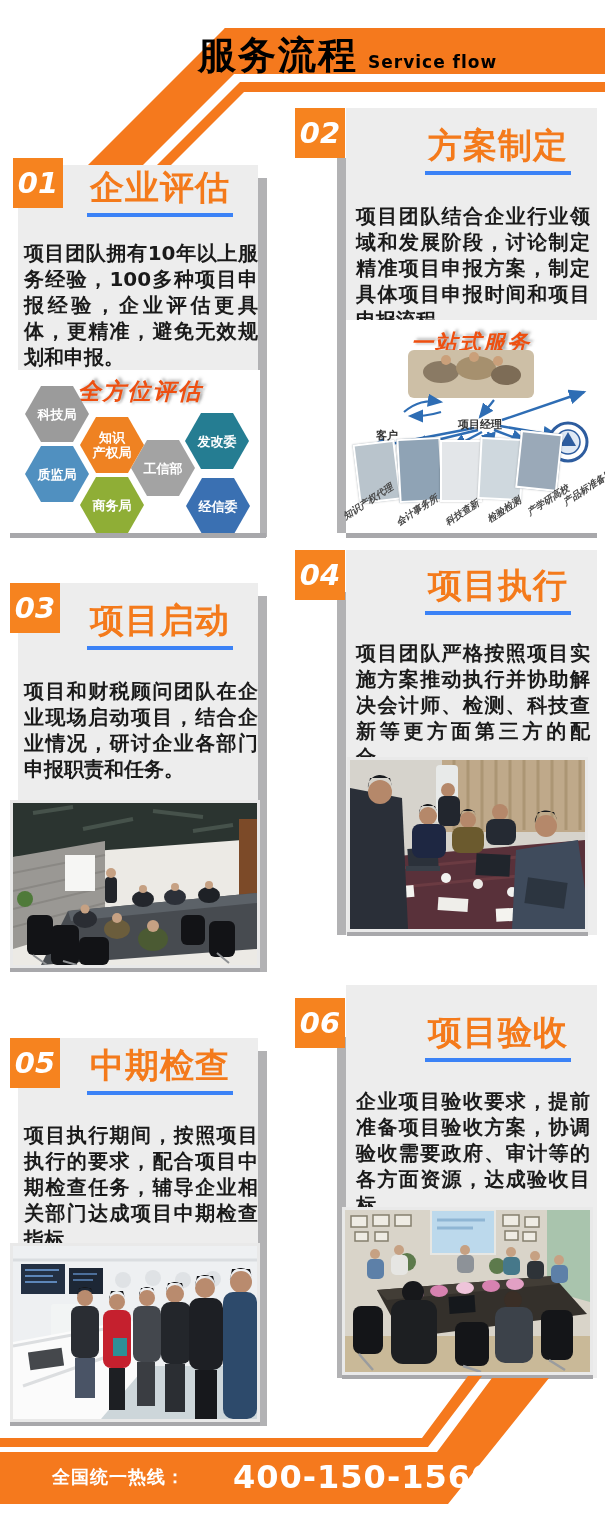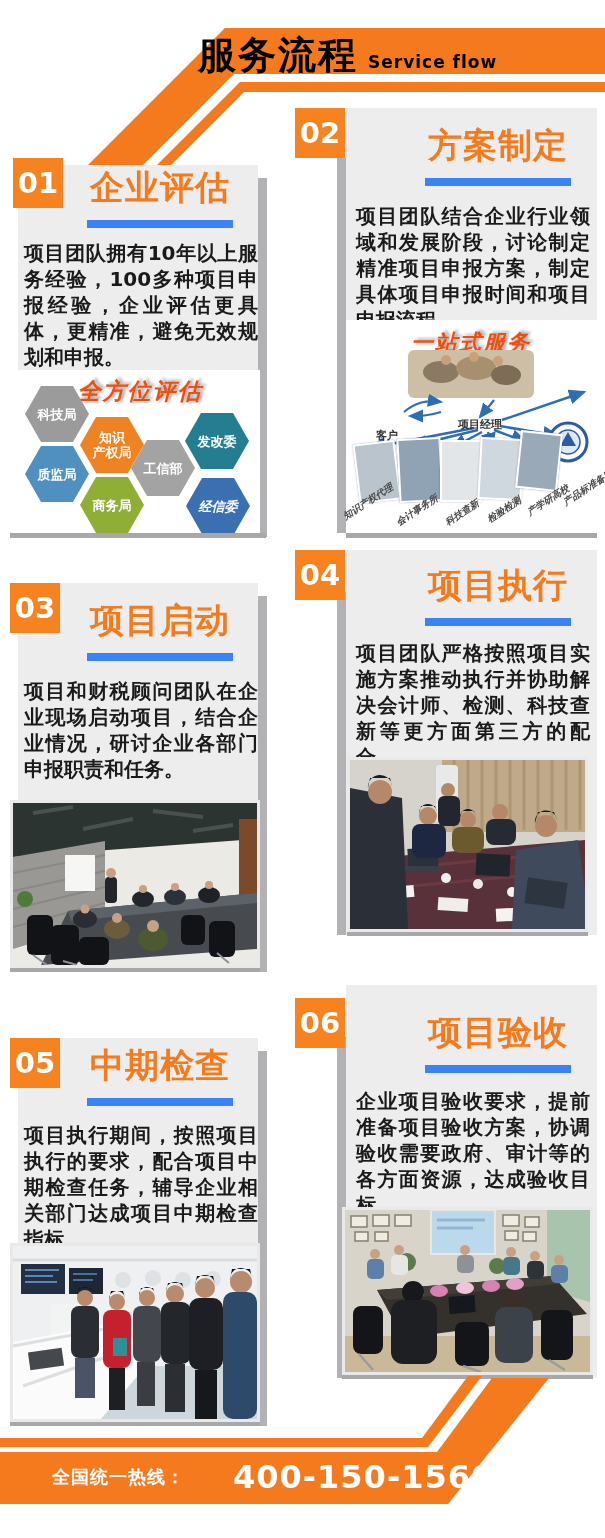--- a/index.html
+++ b/index.html
@@ -11,24 +11,24 @@
   .hdr-text{position:absolute;left:198px;top:30px;display:flex;align-items:baseline;color:#000000;}
   .hdr-zh{font-size:38px;font-weight:bold;letter-spacing:2px;}
   .hdr-en{font-size:17px;font-weight:bold;margin-left:10px;letter-spacing:1px;}
   .ftr-text{position:absolute;left:52px;top:1458px;display:flex;align-items:center;color:#fff;gap:44px;}
   .ftr-label{font-size:18px;font-weight:bold;letter-spacing:1px;}
   .ftr-num{font-size:32px;font-weight:bold;letter-spacing:1px;margin-left:4px;}
   
   .panel{position:absolute;background:#ededed;}
   .vbar{position:absolute;width:9px;background:#b2b2b4;}
   .badge{position:absolute;width:50px;height:50px;background:#f6831f;color:#fff;
-         font-size:29px;font-weight:bold;display:flex;align-items:center;justify-content:center;}
+         font-size:29px;font-weight:bold;display:flex;align-items:center;justify-content:center;font-style:italic;}
   .sec-title{position:absolute;text-align:center;color:#f47a1b;font-weight:bold;
              font-size:34px;letter-spacing:1px;line-height:1;}
-  .sec-title .u{display:inline-block;border-bottom:8px solid #3b82f6;padding:0 3px 16px;}
+  .sec-title .u{display:inline-block;border-bottom:4px solid #3b82f6;padding:0 3px 9px;}
   .body-text{position:absolute;font-size:20px;font-weight:bold;color:#1a1a1a;
              line-height:26px;text-align:justify;}
   .imgbox{position:absolute;background:#fff;}
   .photo{position:absolute;border:3px solid #e9e9e9;box-shadow:0 4px 0 #a8a8ab;overflow:hidden;background:#ddd;}
   .bshadow{position:absolute;height:5px;background:#a8a8ab;}
   
   .hex{position:absolute;width:64px;height:56px;display:flex;flex-direction:column;align-items:center;
        justify-content:center;color:#fff;font-weight:bold;font-size:13px;line-height:15px;text-align:center;
        clip-path:polygon(25% 0,75% 0,100% 50%,75% 100%,25% 100%,0 50%);}
   .diag-title{position:absolute;font-weight:bold;font-style:italic;color:#ee4f10;
@@ -67,21 +67,21 @@
       </div>
     <div class="hex" style="left:15px;top:76px;background:#5090c0;">
         <span>质监局</span>
       </div>
     <div class="hex" style="left:175px;top:43px;background:#257d92;">
         <span>发改委</span>
       </div>
     <div class="hex" style="left:121px;top:70px;background:#a3a3a3;">
         <span>工信部</span>
       </div>
-    <div class="hex" style="left:176px;top:108px;background:#3a70b2;font-style:italic;">
+    <div class="hex" style="left:176px;top:108px;background:#3a70b2;">
         <span>经信委</span>
       </div>
     <div class="hex" style="left:70px;top:107px;background:#8fae36;">
         <span>商务局</span>
       </div>
     <div class="hex" style="left:70px;top:47px;background:#ef8222;">
         <span>知识</span>
         <span>产权局</span>
       </div>
   </div>

